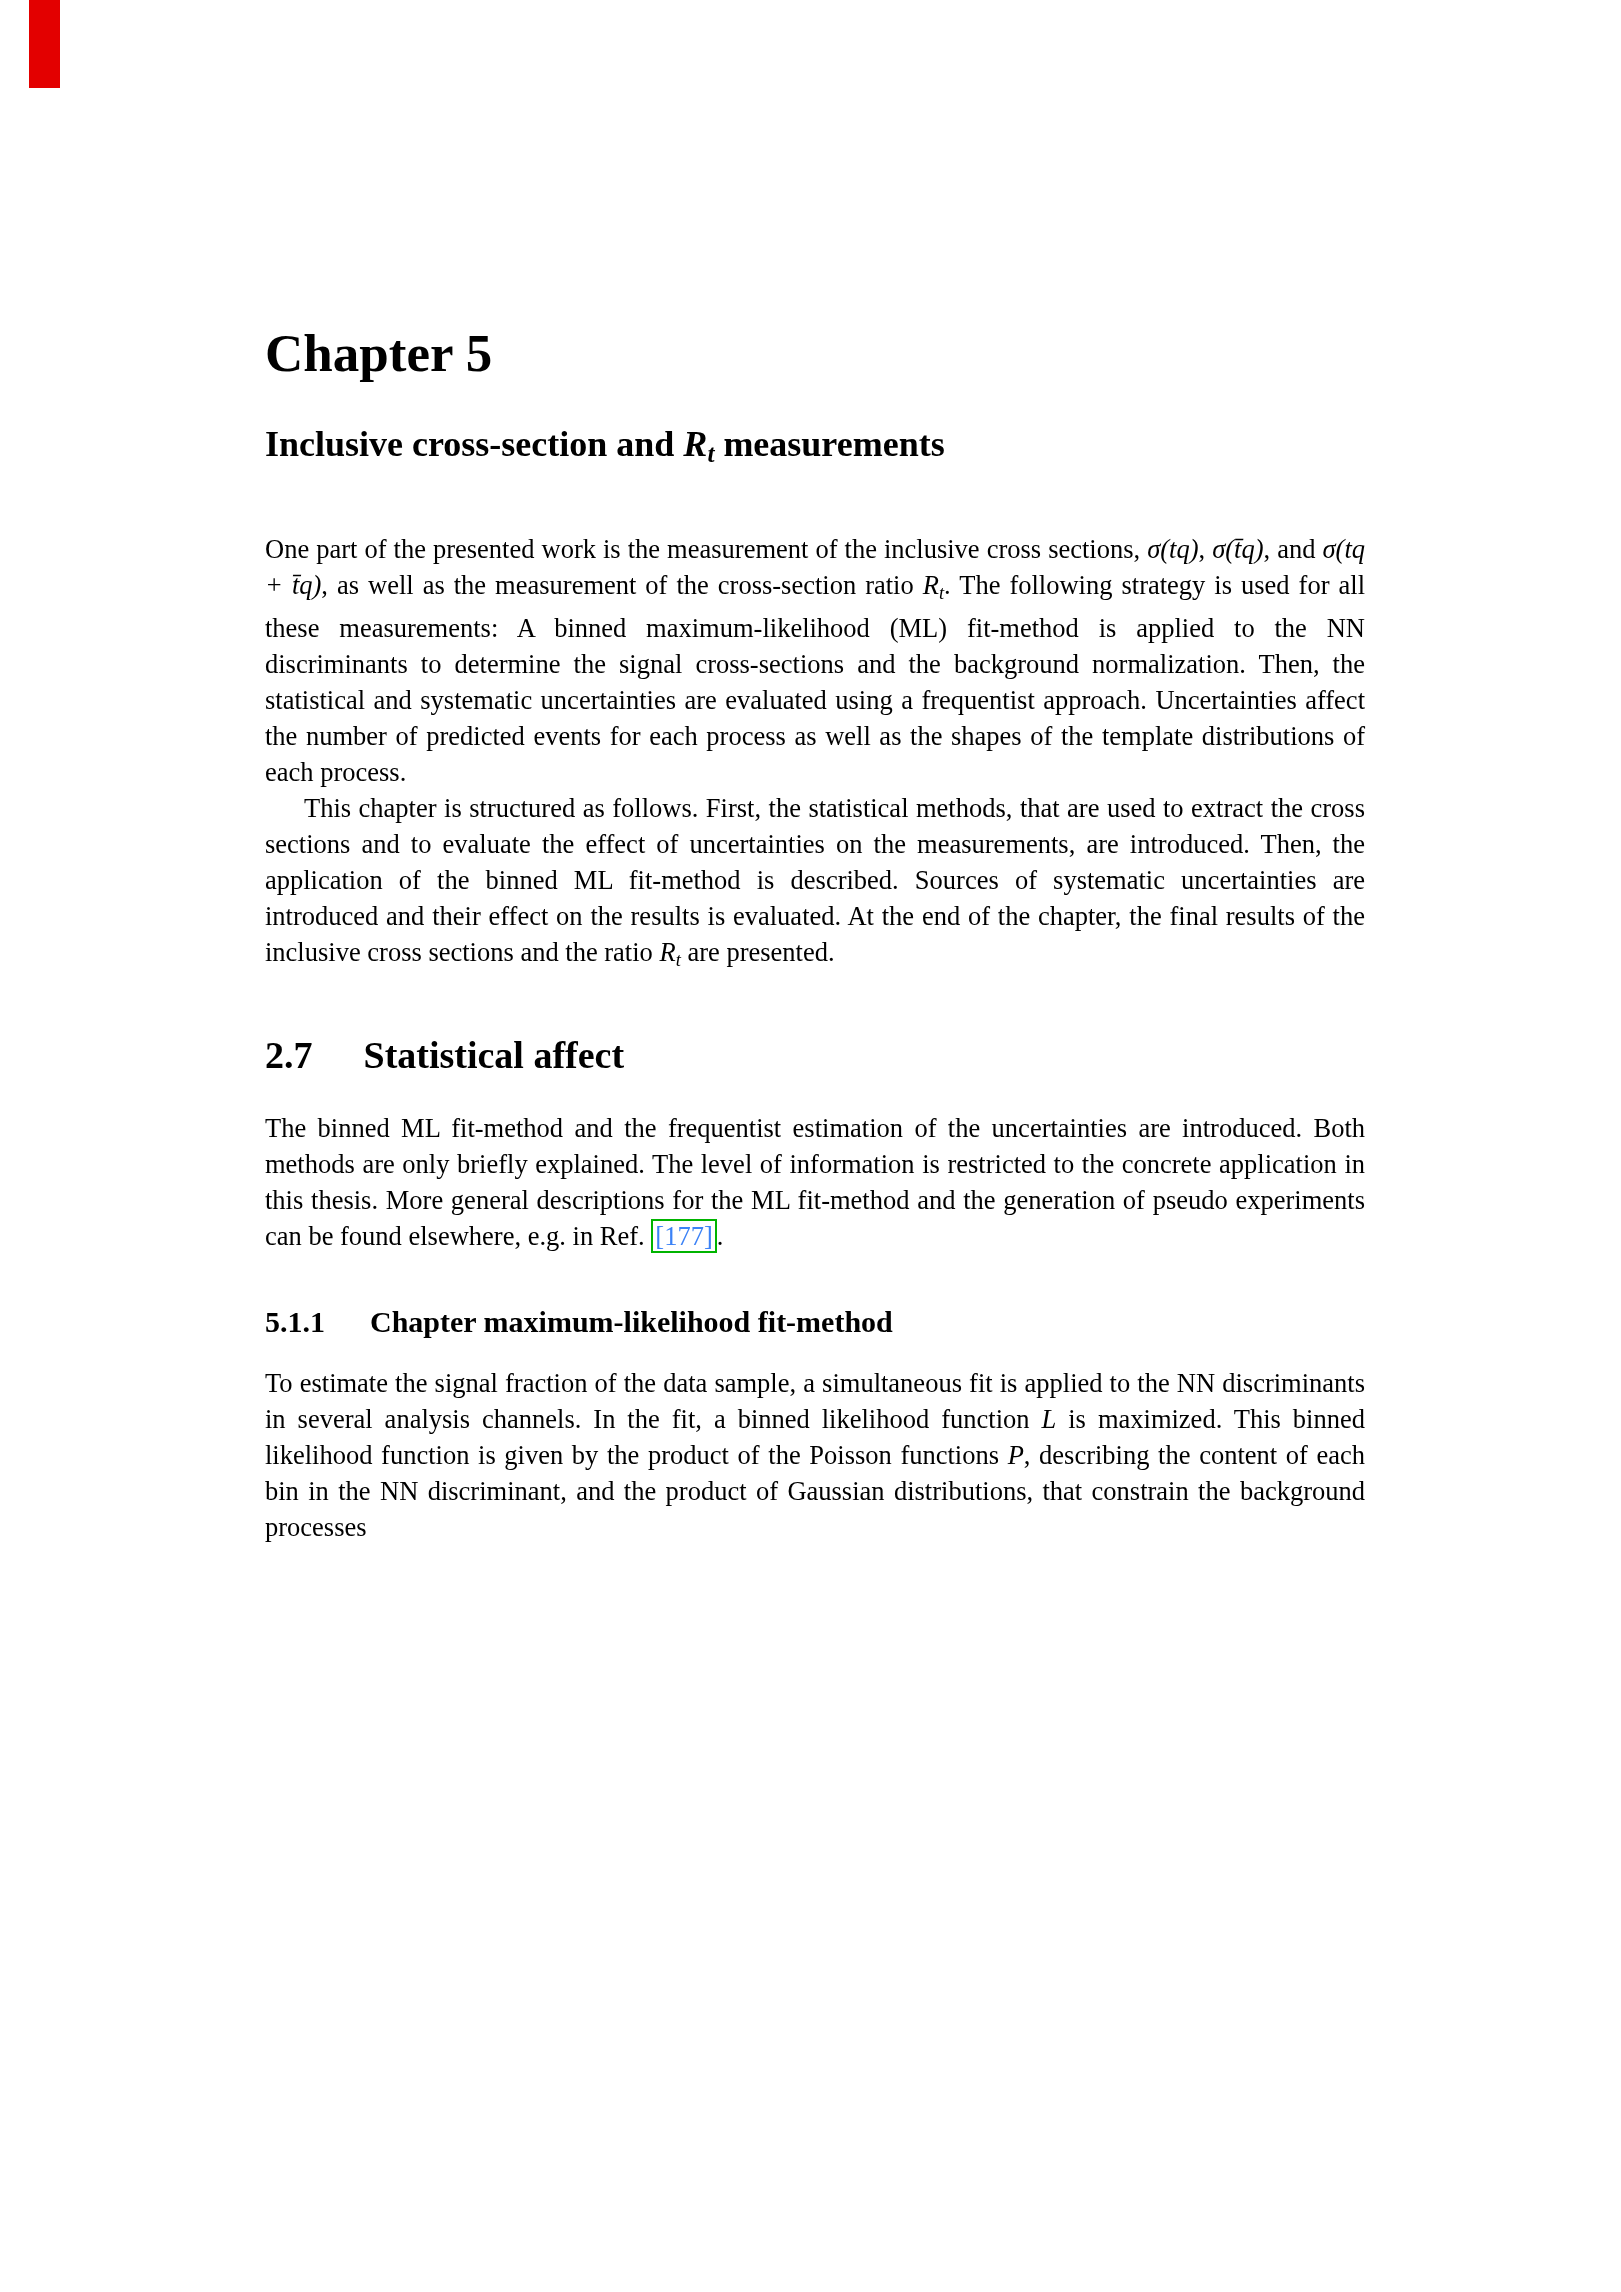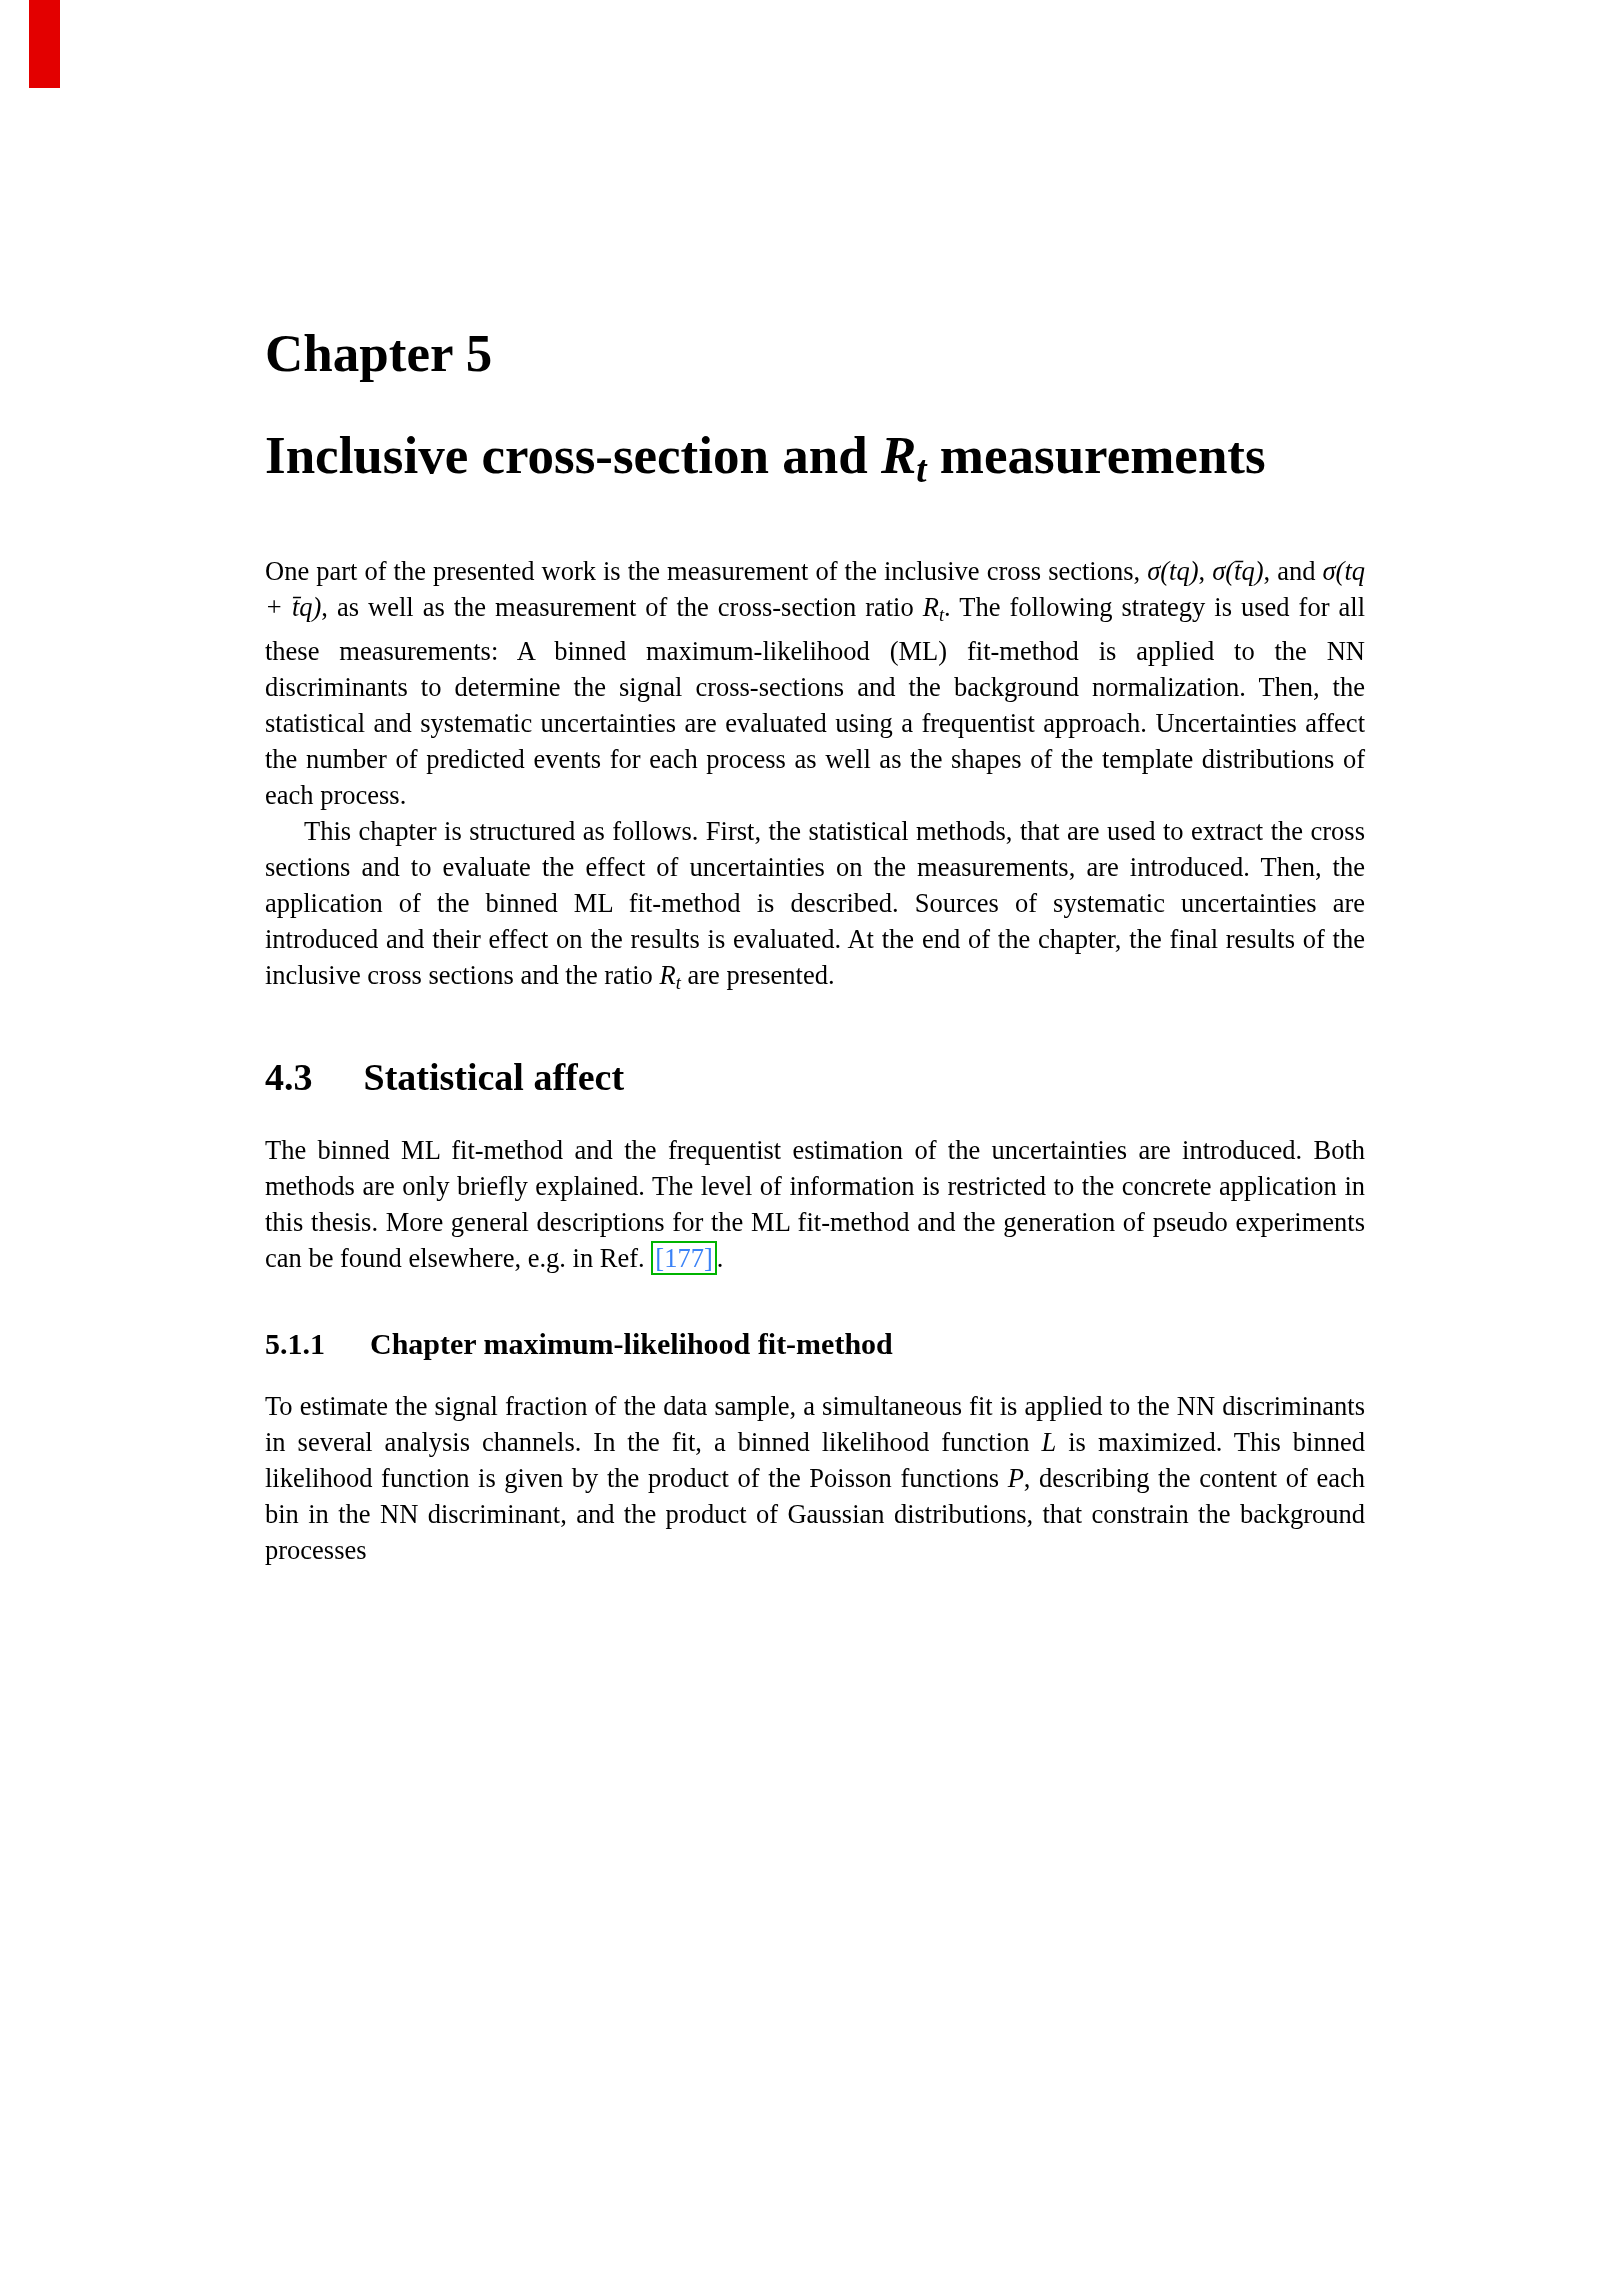--- a/index.html
+++ b/index.html
@@ -25,21 +25,21 @@
     top: 326px;
     width: 1100px;
   }
   .chapter-number {
     font-size: 53px;
     font-weight: bold;
     line-height: 1.05;
     margin: 0 0 41px 0;
   }
   .chapter-title {
-    font-size: 53px;
+    font-size: 36px;
     font-weight: bold;
     line-height: 1.22;
     margin: 0 0 61px 0;
   }
   .para {
     font-size: 26.5px;
     line-height: 36px;
     text-align: justify;
     margin: 0;
     text-indent: 39px;
@@ -77,19 +77,19 @@
 </head>
 <body>
 
 <div class="page">
   <div class="red-marker" style="background: rgb(227, 0, 0);"></div>
   <main class="content">
       <div class="chapter-number">Chapter 5</div>
       <h1 class="chapter-title"><span class="rm">Inclusive cross-section and </span><span class="it">R</span><span class="itsub">t</span><span class="rm"> measurements</span></h1>
       <p class="para noindent"><span class="rm">One part of the presented work is the measurement of the inclusive cross sections, </span><span class="it">σ(tq)</span><span class="rm">, </span><span class="it">σ(t̄q)</span><span class="rm">, and </span><span class="it">σ(tq + t̄q)</span><span class="rm">, as well as the measurement of the cross-section ratio </span><span class="it">R</span><span class="itsub">t</span><span class="rm">. The following strategy is used for all these measurements: A binned maximum-likelihood (ML) fit-method is applied to the NN discriminants to determine the signal cross-sections and the background normalization. Then, the statistical and systematic uncertainties are evaluated using a frequentist approach. Uncertainties affect the number of predicted events for each process as well as the shapes of the template distributions of each process.</span></p>
       <p class="para"><span class="rm">This chapter is structured as follows. First, the statistical methods, that are used to extract the cross sections and to evaluate the effect of uncertainties on the measurements, are introduced. Then, the application of the binned ML fit-method is described. Sources of systematic uncertainties are introduced and their effect on the results is evaluated. At the end of the chapter, the final results of the inclusive cross sections and the ratio </span><span class="it">R</span><span class="itsub">t</span><span class="rm"> are presented.</span></p>
-      <h2 class="section"><span class="hnum-section">4.3</span><span>Statistical affect</span></h2>
+      <h2 class="section"><span class="hnum-section">2.7</span><span>Statistical affect</span></h2>
       <p class="para noindent"><span class="rm">The binned ML fit-method and the frequentist estimation of the uncertainties are introduced. Both methods are only briefly explained. The level of information is restricted to the concrete application in this thesis. More general descriptions for the ML fit-method and the generation of pseudo experiments can be found elsewhere, e.g. in Ref. </span><a class="cite">[177]</a><span class="rm">.</span></p>
       <h3 class="subsection"><span class="hnum-subsection">5.1.1</span><span>Chapter maximum-likelihood fit-method</span></h3>
       <p class="para noindent"><span class="rm">To estimate the signal fraction of the data sample, a simultaneous fit is applied to the NN discriminants in several analysis channels. In the fit, a binned likelihood function </span><span class="it">L</span><span class="rm"> is maximized. This binned likelihood function is given by the product of the Poisson functions </span><span class="it">P</span><span class="rm">, describing the content of each bin in the NN discriminant, and the product of Gaussian distributions, that constrain the background processes</span></p>
     </main>
 </div>
 
 
 </body></html>

